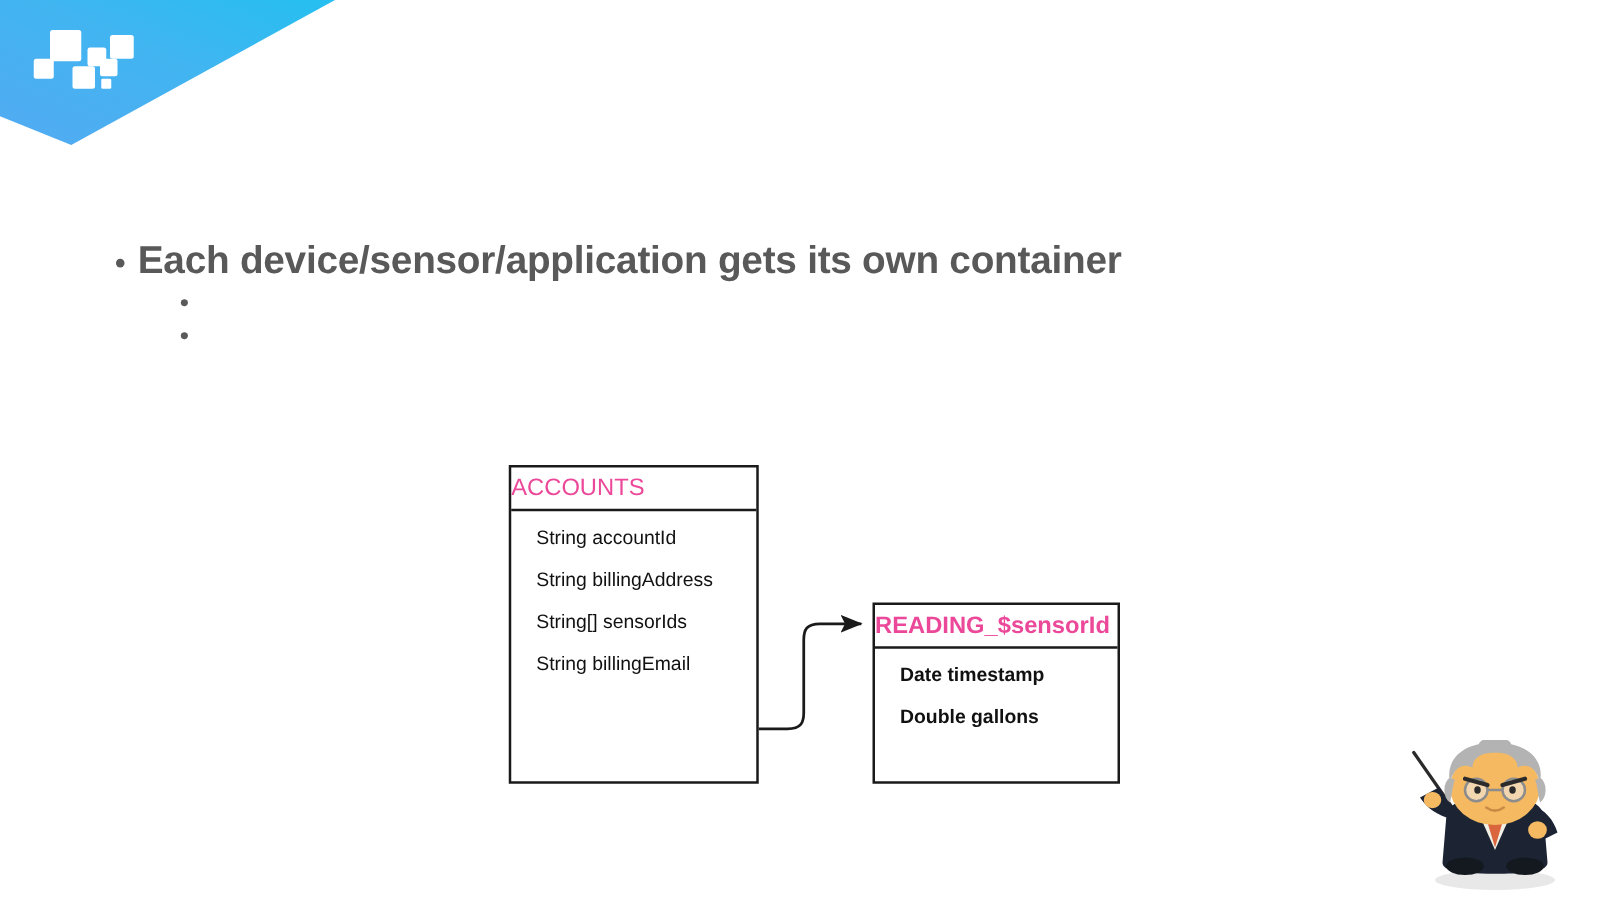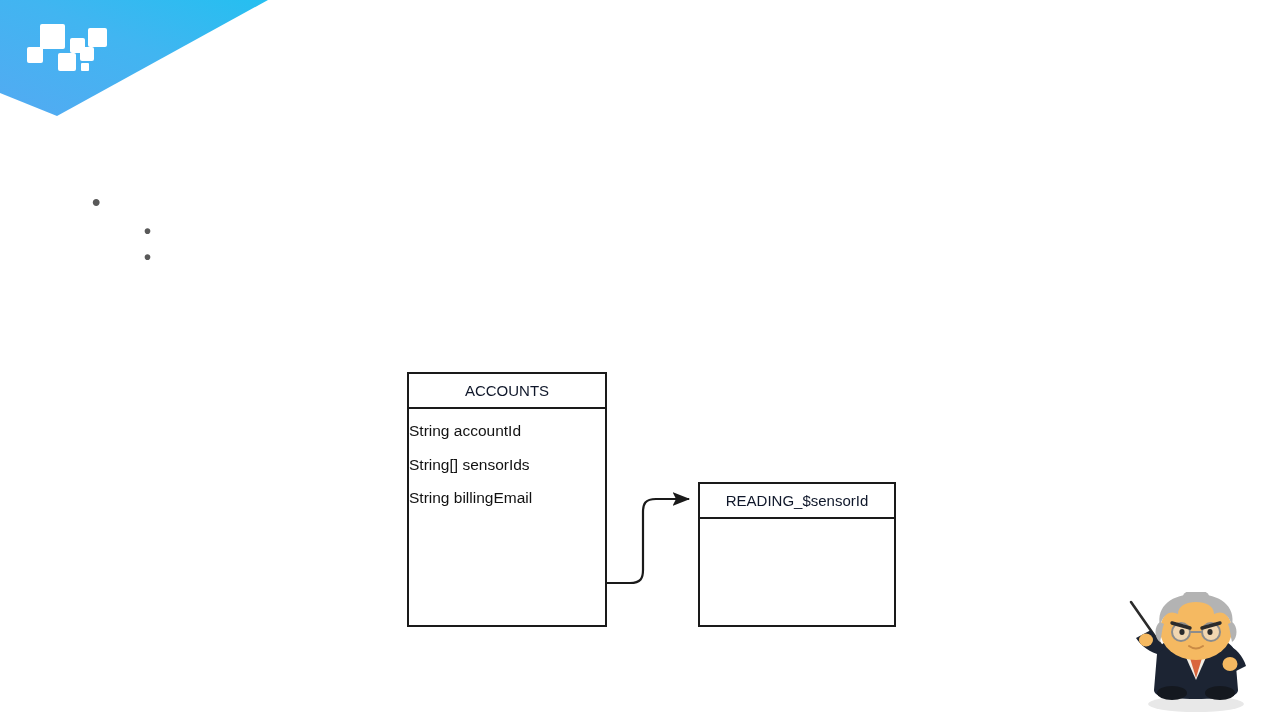--- a/index.html
+++ b/index.html
@@ -84,33 +84,34 @@
     left: 12px;
     top: 12px;
     width: 200px;
     height: 255px;
   }
   #entity-reading {
     left: 303px;
     top: 122px;
     width: 198px;
     height: 145px;
+    font-weight: bold;
   }
   .entity-header {
     height: 33px;
     line-height: 33px;
     border-bottom: 2px solid #1a1a1a;
-    text-align: center;
-    font-size: 15px;
-    color: #0f172a;
+    text-align: left;
+    font-size: 19px;
+    color: #ec4899;
     white-space: nowrap;
     overflow: hidden;
   }
   .entity-fields {
-    padding: 8px 0 0 0;
+    padding: 8px 0 0 20px;
   }
   .entity-field {
     font-size: 15.5px;
     color: #111111;
     line-height: 1;
     padding: 6px 0 12px 0;
     white-space: nowrap;
   }
   #entity-reading .entity-field {
     padding: 6px 0 11px 0;
@@ -157,46 +158,50 @@
       <rect x="58" y="53" width="18" height="18" rx="2"></rect>
       <rect x="81" y="63" width="8" height="8" rx="1"></rect>
     </g>
   </svg>
 </div>
 
 <div id="bullet-list">
 
   <div class="bullet-row level-1">
     <span class="bullet-mark">•</span>
+    <span class="bullet-text">Each device/sensor/application gets its own container</span>
   </div>
 
   <div class="bullet-row level-2">
     <span class="bullet-mark">•</span>
   </div>
 
   <div class="bullet-row level-2">
     <span class="bullet-mark">•</span>
   </div>
 
 </div>
 
 <div id="er-diagram">
 
   <div class="entity-box" id="entity-accounts">
     <div class="entity-header">ACCOUNTS</div>
     <div class="entity-fields">
       <div class="entity-field">String accountId</div>
+      <div class="entity-field">String billingAddress</div>
       <div class="entity-field">String[] sensorIds</div>
       <div class="entity-field">String billingEmail</div>
     </div>
   </div>
 
   <div class="entity-box" id="entity-reading">
     <div class="entity-header">READING_$sensorId</div>
     <div class="entity-fields">
+      <div class="entity-field">Date timestamp</div>
+      <div class="entity-field">Double gallons</div>
     </div>
   </div>
 
   <svg id="connector" viewBox="0 0 520 280" xmlns="http://www.w3.org/2000/svg">
     <defs>
       <marker id="arrowHead" markerWidth="9" markerHeight="9" refX="7.5" refY="3.2" orient="auto" markerUnits="strokeWidth">
         <path d="M0,0 L8,3.2 L0,6.4 L1.6,3.2 Z" fill="#1a1a1a"></path>
       </marker>
     </defs>
     <path d="M212,223 L235,223 C246,223 248,218 248,210 L248,152 C248,144 250,139 261,139 L294,139" fill="none" stroke="#1a1a1a" stroke-width="2.2" stroke-linecap="butt" marker-end="url(#arrowHead)"></path>

